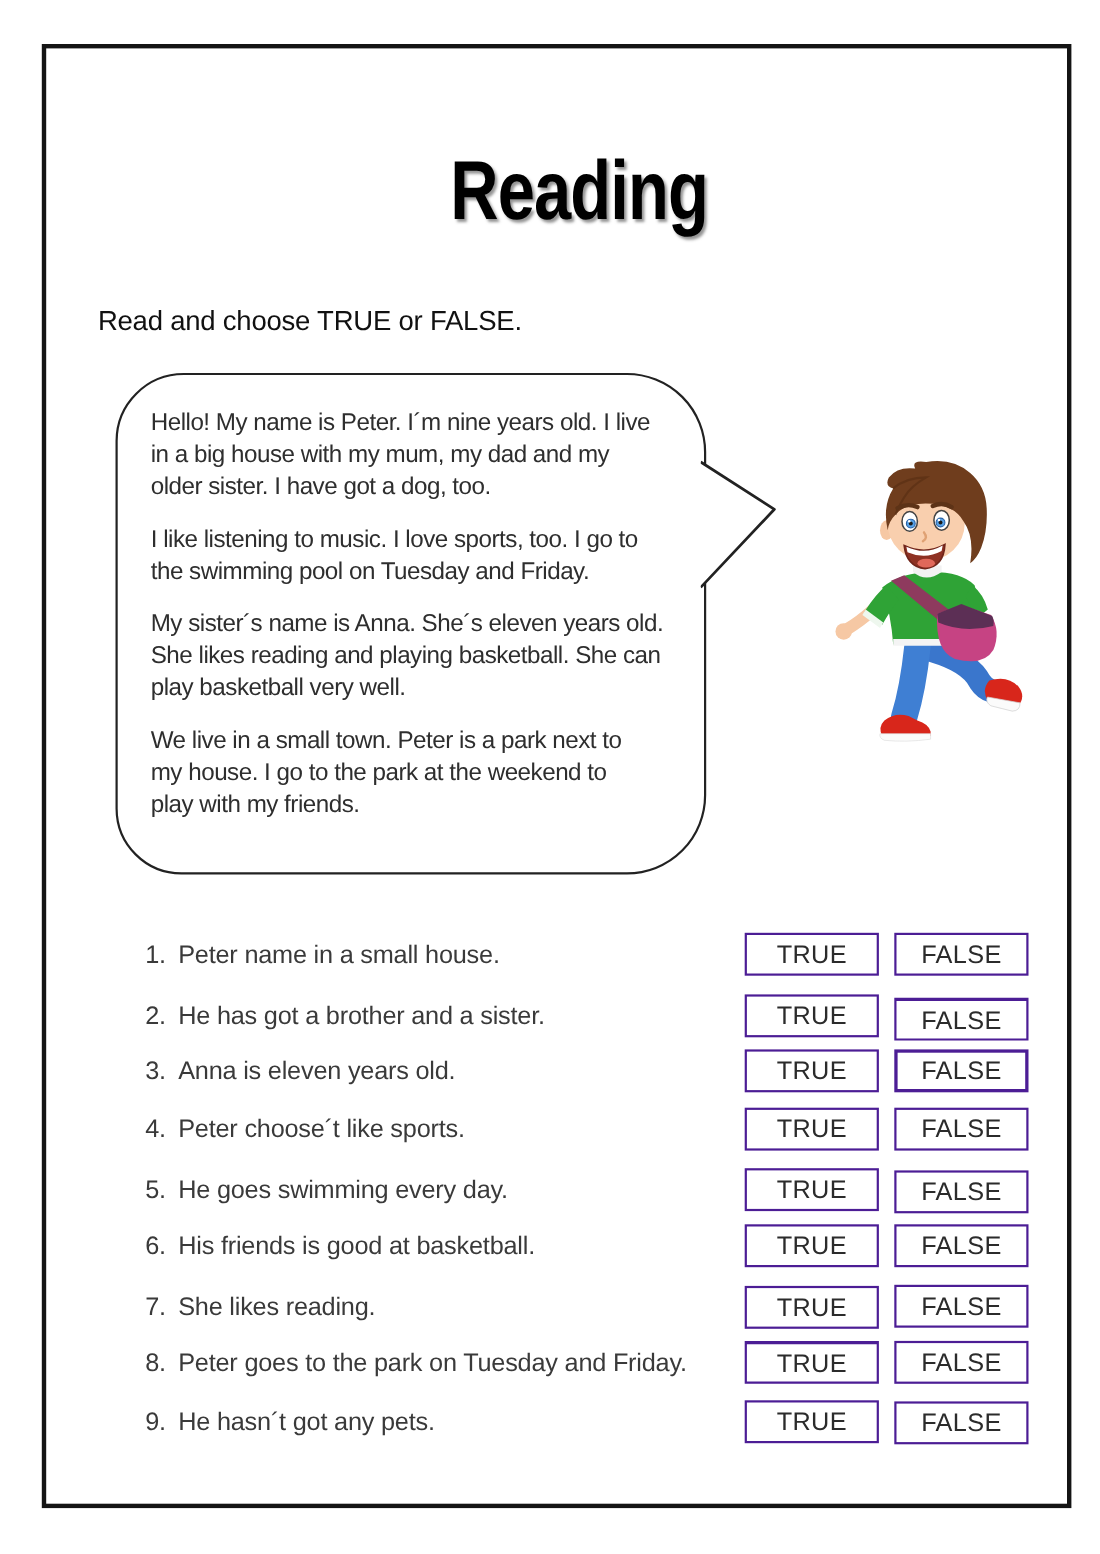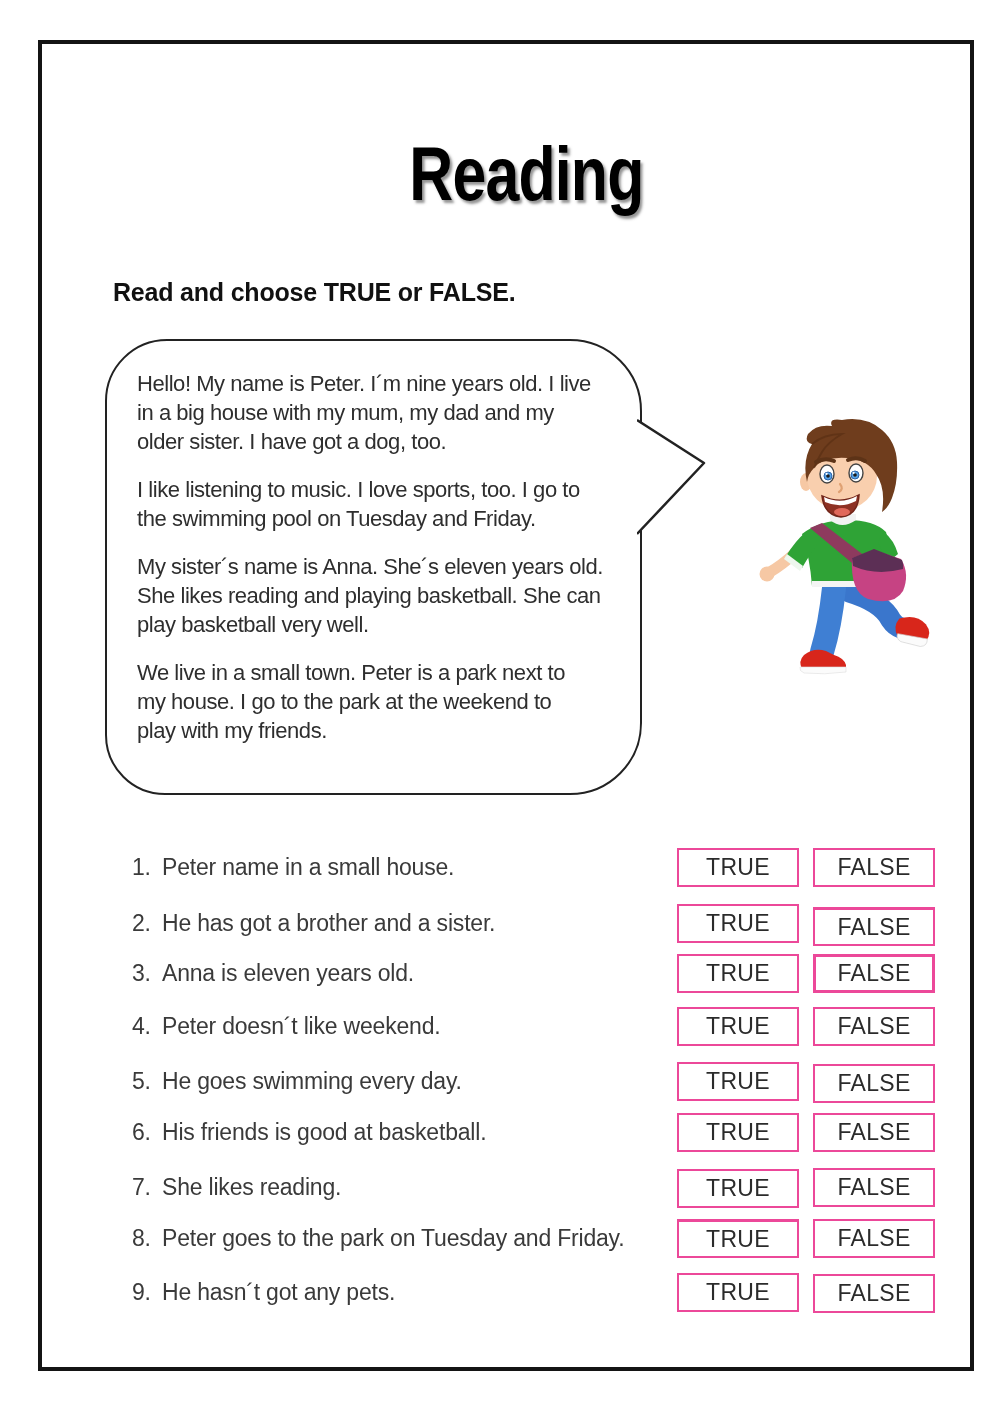--- a/index.html
+++ b/index.html
@@ -14,22 +14,22 @@
   .title{
     position:absolute;left:40px;right:0;top:92px;text-align:center;
     font-size:76px;font-weight:bold;color:#000;line-height:1;
     letter-spacing:-1px;white-space:nowrap;
   }
   .title span{
     display:inline-block;transform:scaleX(0.8);
     text-shadow:3px 3px 3px rgba(60,60,60,0.55);
   }
   .instruction{
-    position:absolute;left:71px;top:234px;
-    font-size:25px;font-weight:bold;color:#111;letter-spacing:-0.2px;
+    position:absolute;left:47px;top:234px;
+    font-size:25px;font-weight:normal;color:#111;letter-spacing:-0.2px;
   }
   
   .bubble{
     position:absolute;left:63px;top:295px;width:537px;height:456px;
     border:2.5px solid #222;border-radius:62px 72px 72px 60px;
     box-sizing:border-box;background:#fff;padding:28px 12px 0 30px;
   }
   .bubble p{
     margin:0 0 19px 0;font-size:22px;line-height:29px;color:#2e2e2e;
     letter-spacing:-0.45px;white-space:pre-line;
@@ -39,21 +39,21 @@
   .boy{position:absolute;left:712px;top:372px;width:190px;height:260px;}
   
   .questions{position:absolute;left:90px;top:804px;width:806px;}
   .q-row{
     display:grid;grid-template-columns:30px 515px 122px 14px 122px;
     align-items:center;height:39px;margin-bottom:14px;
   }
   .q-num,.q-text{font-size:23px;color:#3a3a3a;white-space:nowrap;letter-spacing:-0.2px;}
   .tf{
     width:122px;height:39px;box-sizing:border-box;background:#fff;
-    border:2px solid #ec4899;display:flex;align-items:center;justify-content:center;
+    border:2px solid #4c1d95;display:flex;align-items:center;justify-content:center;
     font-family:"Liberation Sans",sans-serif;font-size:23px;color:#2b2b2b;
     letter-spacing:0.3px;padding:0;cursor:pointer;
   }
   .c-true{grid-column:3;}
   .c-false{grid-column:5;}
   
   .q-row:nth-child(2) .c-false{margin-top:6px;border-top-width:3px;}
   .q-row:nth-child(3) .c-false{border-width:3px;}
   .q-row:nth-child(5) .c-false{margin-top:4px;}
   .q-row:nth-child(7) .c-true{margin-top:3px;}
@@ -165,21 +165,21 @@
 
     <div class="q-row">
       <span class="q-num">3.</span>
       <span class="q-text">Anna is eleven years old.</span>
       <button class="tf c-true">TRUE</button>
       <button class="tf c-false">FALSE</button>
     </div>
 
     <div class="q-row">
       <span class="q-num">4.</span>
-      <span class="q-text">Peter doesn´t like weekend.</span>
+      <span class="q-text">Peter choose´t like sports.</span>
       <button class="tf c-true">TRUE</button>
       <button class="tf c-false">FALSE</button>
     </div>
 
     <div class="q-row">
       <span class="q-num">5.</span>
       <span class="q-text">He goes swimming every day.</span>
       <button class="tf c-true">TRUE</button>
       <button class="tf c-false">FALSE</button>
     </div>

